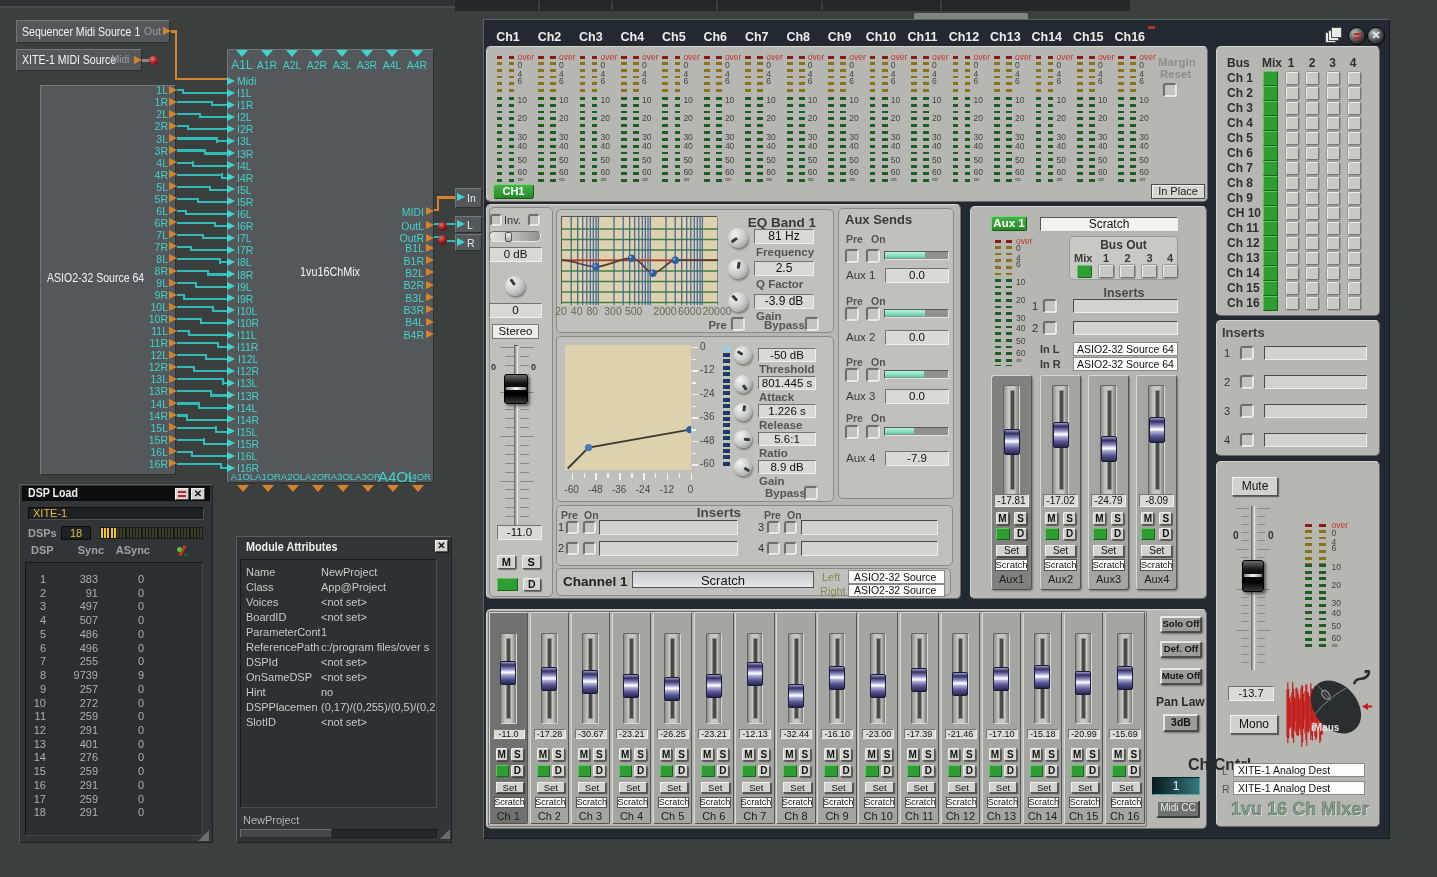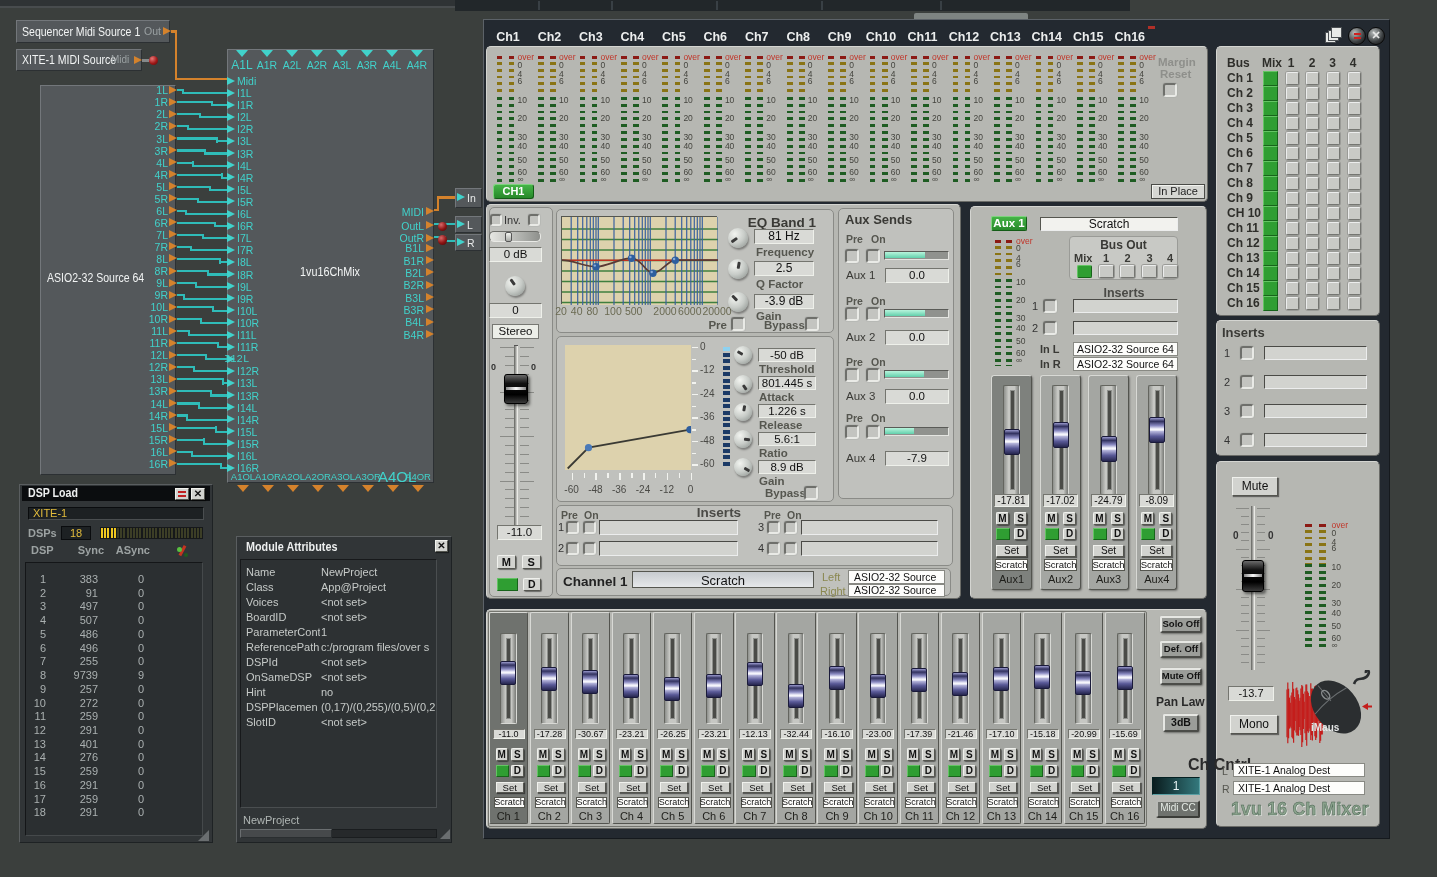--- a/index.html
+++ b/index.html
@@ -150,21 +150,21 @@
 <div style="left:237.0px;top:292.7px;width:34.0px;height:12.0px;font-size:10.5px;line-height:12px;color:#41d2cb;">I9R</div>
 <div style="left:227.0px;top:306.3px;width:0.0px;height:0.0px;border-top:4.5px solid transparent;border-bottom:4.5px solid transparent;border-left:8px solid #41d2cb;"></div>
 <div style="left:237.0px;top:304.8px;width:34.0px;height:12.0px;font-size:10.5px;line-height:12px;color:#41d2cb;">I10L</div>
 <div style="left:227.0px;top:318.4px;width:0.0px;height:0.0px;border-top:4.5px solid transparent;border-bottom:4.5px solid transparent;border-left:8px solid #41d2cb;"></div>
 <div style="left:237.0px;top:316.9px;width:34.0px;height:12.0px;font-size:10.5px;line-height:12px;color:#41d2cb;">I10R</div>
 <div style="left:227.0px;top:330.5px;width:0.0px;height:0.0px;border-top:4.5px solid transparent;border-bottom:4.5px solid transparent;border-left:8px solid #41d2cb;"></div>
 <div style="left:237.0px;top:329.0px;width:34.0px;height:12.0px;font-size:10.5px;line-height:12px;color:#41d2cb;">I11L</div>
 <div style="left:227.0px;top:342.6px;width:0.0px;height:0.0px;border-top:4.5px solid transparent;border-bottom:4.5px solid transparent;border-left:8px solid #41d2cb;"></div>
 <div style="left:237.0px;top:341.1px;width:34.0px;height:12.0px;font-size:10.5px;line-height:12px;color:#41d2cb;">I11R</div>
 <div style="left:227.0px;top:354.7px;width:0.0px;height:0.0px;border-top:4.5px solid transparent;border-bottom:4.5px solid transparent;border-left:8px solid #41d2cb;"></div>
-<div style="left:224px;top:353.2px;width:34.0px;height:12.0px;font-size:10.5px;line-height:12px;color:#41d2cb;font-family:Liberation Mono, monospace;">I12L</div>
+<div style="left:238px;top:353.2px;width:34.0px;height:12.0px;font-size:10.5px;line-height:12px;color:#41d2cb;">I12L</div>
 <div style="left:227.0px;top:366.8px;width:0.0px;height:0.0px;border-top:4.5px solid transparent;border-bottom:4.5px solid transparent;border-left:8px solid #41d2cb;"></div>
 <div style="left:237.0px;top:365.3px;width:34.0px;height:12.0px;font-size:10.5px;line-height:12px;color:#41d2cb;">I12R</div>
 <div style="left:227.0px;top:378.9px;width:0.0px;height:0.0px;border-top:4.5px solid transparent;border-bottom:4.5px solid transparent;border-left:8px solid #41d2cb;"></div>
 <div style="left:237.0px;top:377.4px;width:34.0px;height:12.0px;font-size:10.5px;line-height:12px;color:#41d2cb;">I13L</div>
 <div style="left:227.0px;top:391.0px;width:0.0px;height:0.0px;border-top:4.5px solid transparent;border-bottom:4.5px solid transparent;border-left:8px solid #41d2cb;"></div>
 <div style="left:237.0px;top:389.5px;width:34.0px;height:12.0px;font-size:10.5px;line-height:12px;color:#41d2cb;">I13R</div>
 <div style="left:227.0px;top:403.1px;width:0.0px;height:0.0px;border-top:4.5px solid transparent;border-bottom:4.5px solid transparent;border-left:8px solid #41d2cb;"></div>
 <div style="left:237.0px;top:401.6px;width:34.0px;height:12.0px;font-size:10.5px;line-height:12px;color:#41d2cb;">I14L</div>
 <div style="left:227.0px;top:415.2px;width:0.0px;height:0.0px;border-top:4.5px solid transparent;border-bottom:4.5px solid transparent;border-left:8px solid #41d2cb;"></div>
 <div style="left:237.0px;top:413.7px;width:34.0px;height:12.0px;font-size:10.5px;line-height:12px;color:#41d2cb;">I14R</div>
@@ -970,21 +970,21 @@
       <circle cx="69.6" cy="41.2" r="3.7" fill="#2e5e9e"></circle>
       <circle cx="68.39999999999999" cy="40.0" r="1.2" fill="#88aad8"></circle>
       <circle cx="90.9" cy="56.2" r="3.7" fill="#2e5e9e"></circle>
       <circle cx="89.7" cy="55.0" r="1.2" fill="#88aad8"></circle>
       <circle cx="113.3" cy="43.2" r="3.7" fill="#2e5e9e"></circle>
       <circle cx="112.1" cy="42.0" r="1.2" fill="#88aad8"></circle>
     </svg></div>
 <div style="left:545.0px;top:306.0px;width:32.0px;height:11.0px;font-size:10.5px;line-height:11px;color:#6a6a52;text-align:center;">20</div>
 <div style="left:560.7px;top:306.0px;width:32.0px;height:11.0px;font-size:10.5px;line-height:11px;color:#6a6a52;text-align:center;">40</div>
 <div style="left:576.3px;top:306.0px;width:32.0px;height:11.0px;font-size:10.5px;line-height:11px;color:#6a6a52;text-align:center;">80</div>
-<div style="left:597.0px;top:306.0px;width:32.0px;height:11.0px;font-size:10.5px;line-height:11px;color:#6a6a52;text-align:center;">100</div>
+<div style="left:597.0px;top:306.0px;width:32.0px;height:11.0px;font-size:10.5px;line-height:11px;color:#6a6a52;text-align:center;">300</div>
 <div style="left:617.7px;top:306.0px;width:32.0px;height:11.0px;font-size:10.5px;line-height:11px;color:#6a6a52;text-align:center;">500</div>
 <div style="left:649.0px;top:306.0px;width:32.0px;height:11.0px;font-size:10.5px;line-height:11px;color:#6a6a52;text-align:center;">2000</div>
 <div style="left:673.8px;top:306.0px;width:32.0px;height:11.0px;font-size:10.5px;line-height:11px;color:#6a6a52;text-align:center;">6000</div>
 <div style="left:701.0px;top:306.0px;width:32.0px;height:11.0px;font-size:10.5px;line-height:11px;color:#6a6a52;text-align:center;">20000</div>
 <div style="left:746.0px;top:216.0px;width:70.0px;height:14.0px;font-size:13.5px;line-height:14px;color:#3a3a36;font-weight:bold;text-align:right;">EQ Band 1</div>
 <div style="left:728.0px;top:227.7px;width:20.0px;height:20.0px;border-radius:50%;background:radial-gradient(circle at 34% 30%,#f2f4f0,#c8ccc8 50%,#9aa09c 85%,#7e847e);box-shadow:1px 2px 2px rgba(0,0,0,.35);"></div>
 <div style="left:730.8px;top:239.0px;width:7.0px;height:2.5px;background:#3a3a3a;transform:rotate(145.0deg);border-radius:1px;"></div>
 <div style="left:728.0px;top:259.3px;width:20.0px;height:20.0px;border-radius:50%;background:radial-gradient(circle at 34% 30%,#f2f4f0,#c8ccc8 50%,#9aa09c 85%,#7e847e);box-shadow:1px 2px 2px rgba(0,0,0,.35);"></div>
 <div style="left:735.3px;top:263.6px;width:7.0px;height:2.5px;background:#3a3a3a;transform:rotate(-80.0deg);border-radius:1px;"></div>
 <div style="left:728.0px;top:291.5px;width:20.0px;height:20.0px;border-radius:50%;background:radial-gradient(circle at 34% 30%,#f2f4f0,#c8ccc8 50%,#9aa09c 85%,#7e847e);box-shadow:1px 2px 2px rgba(0,0,0,.35);"></div>

